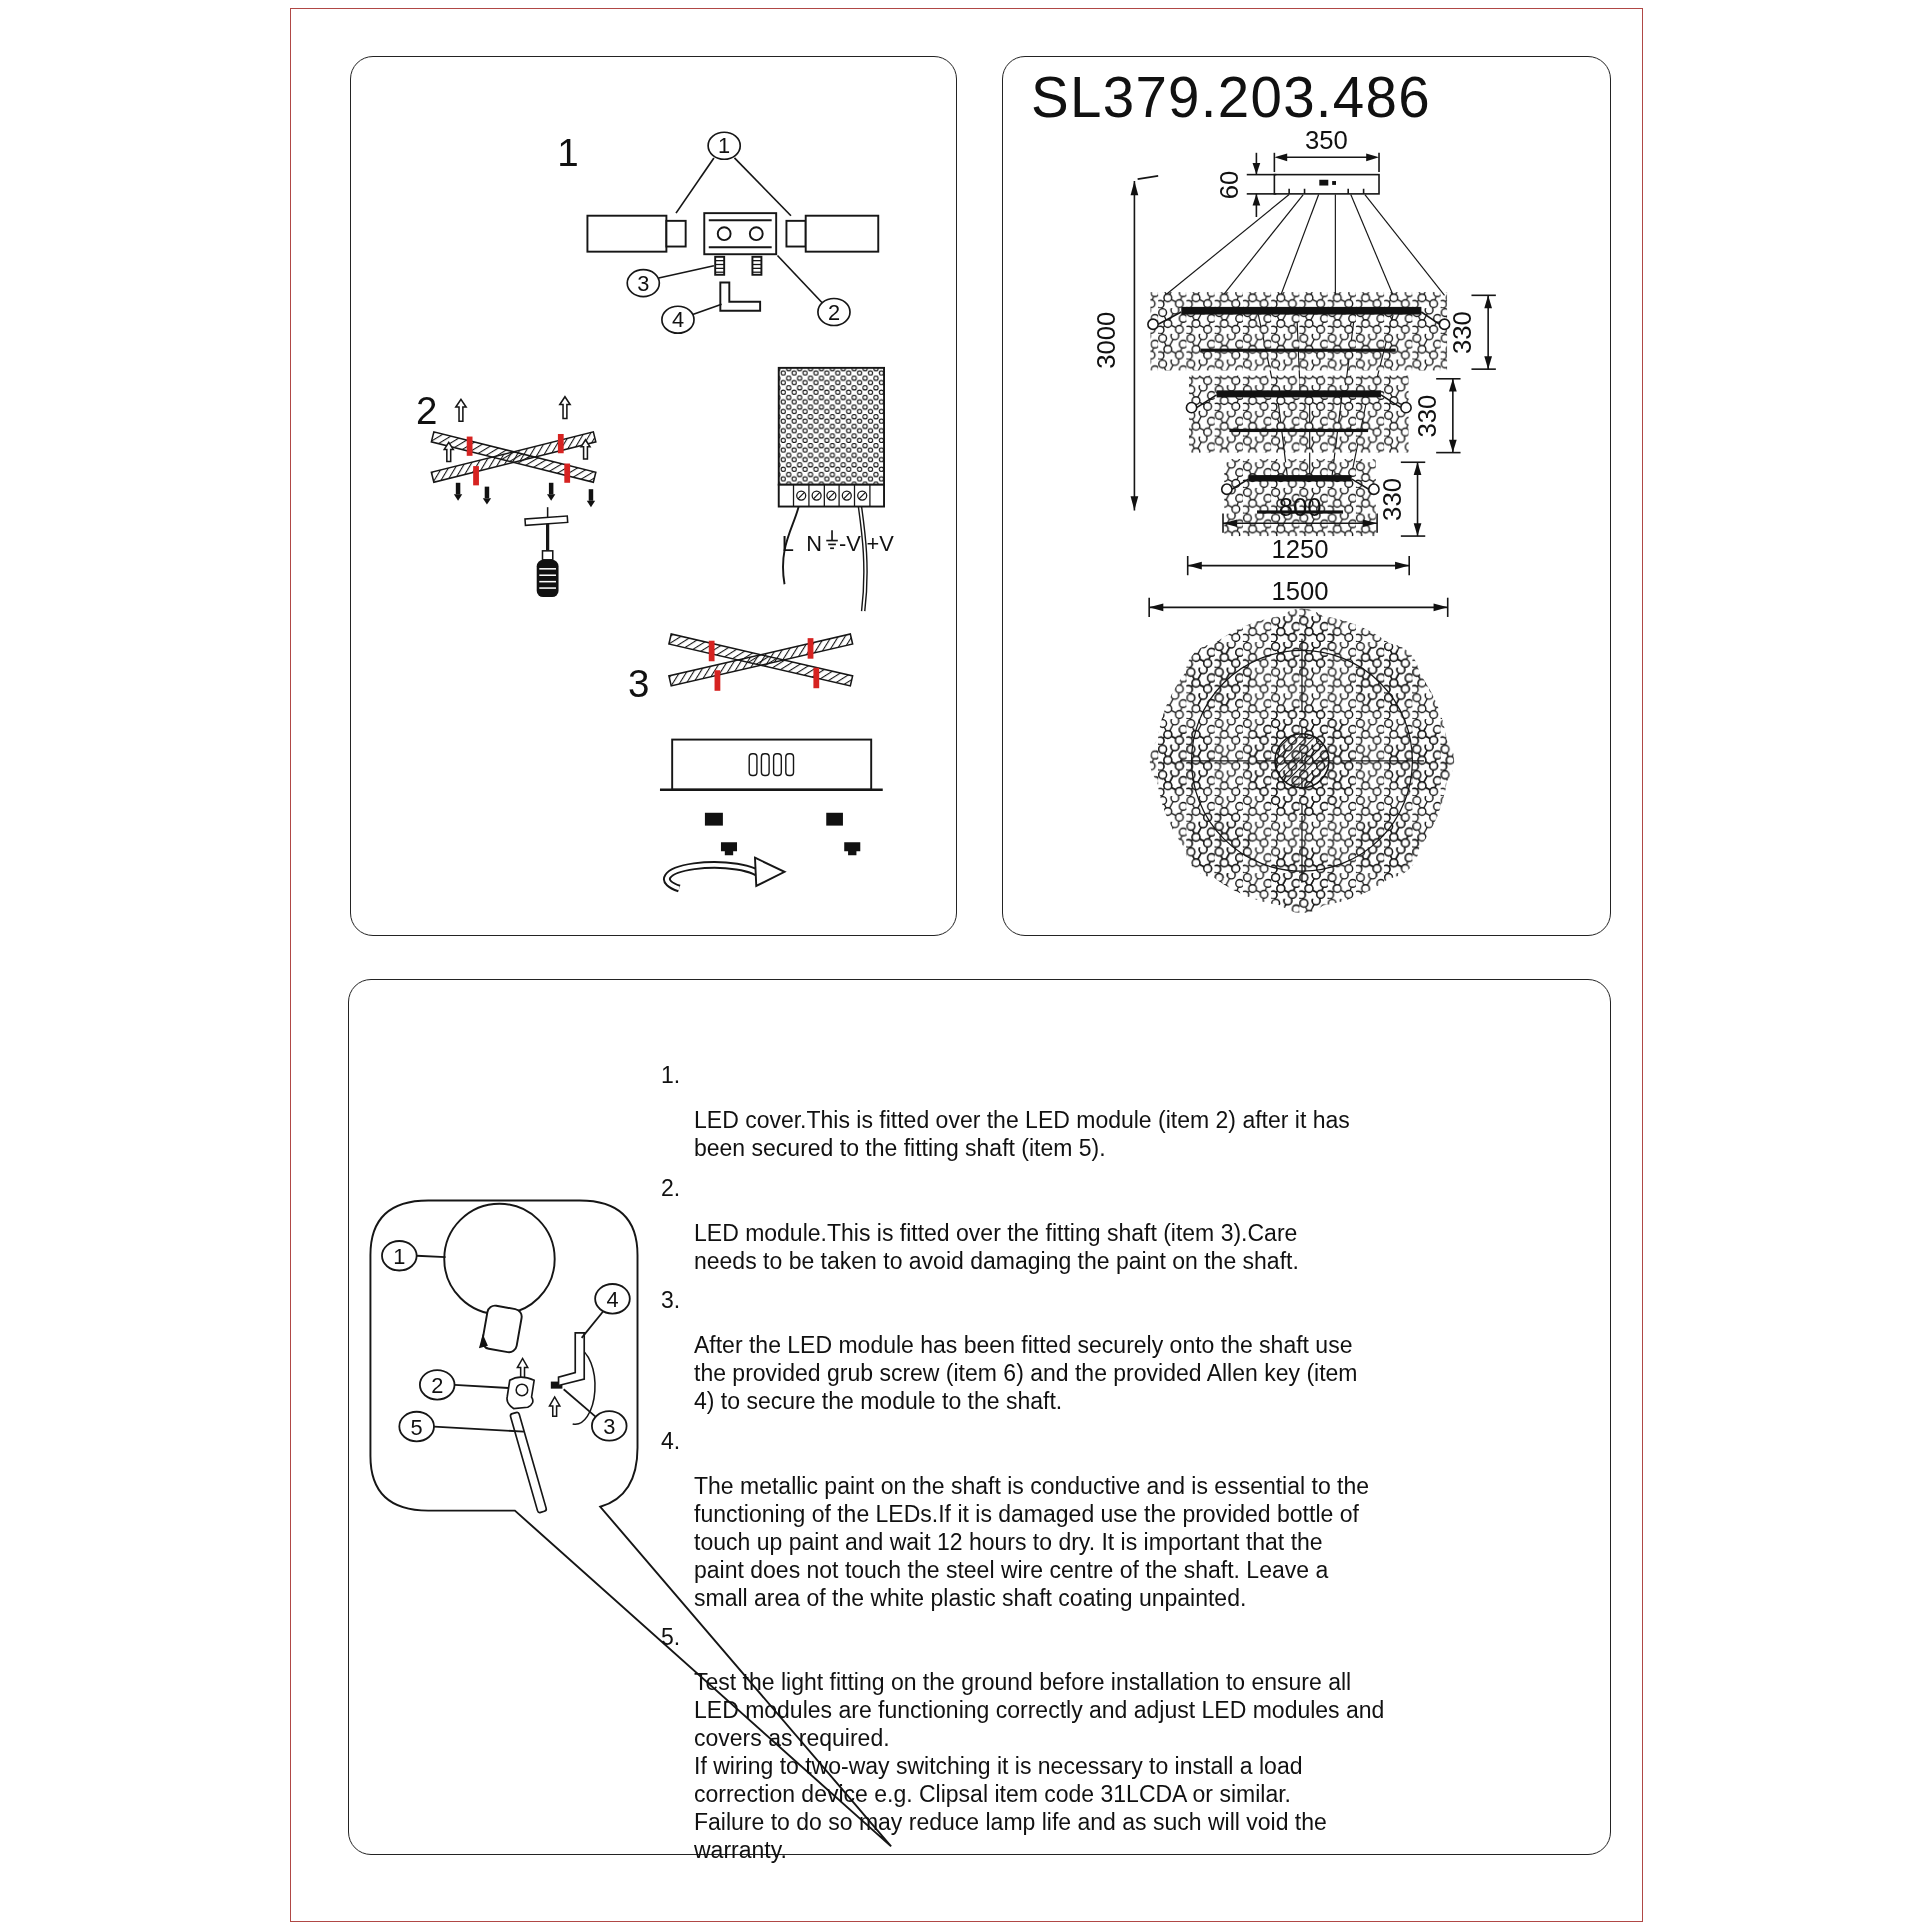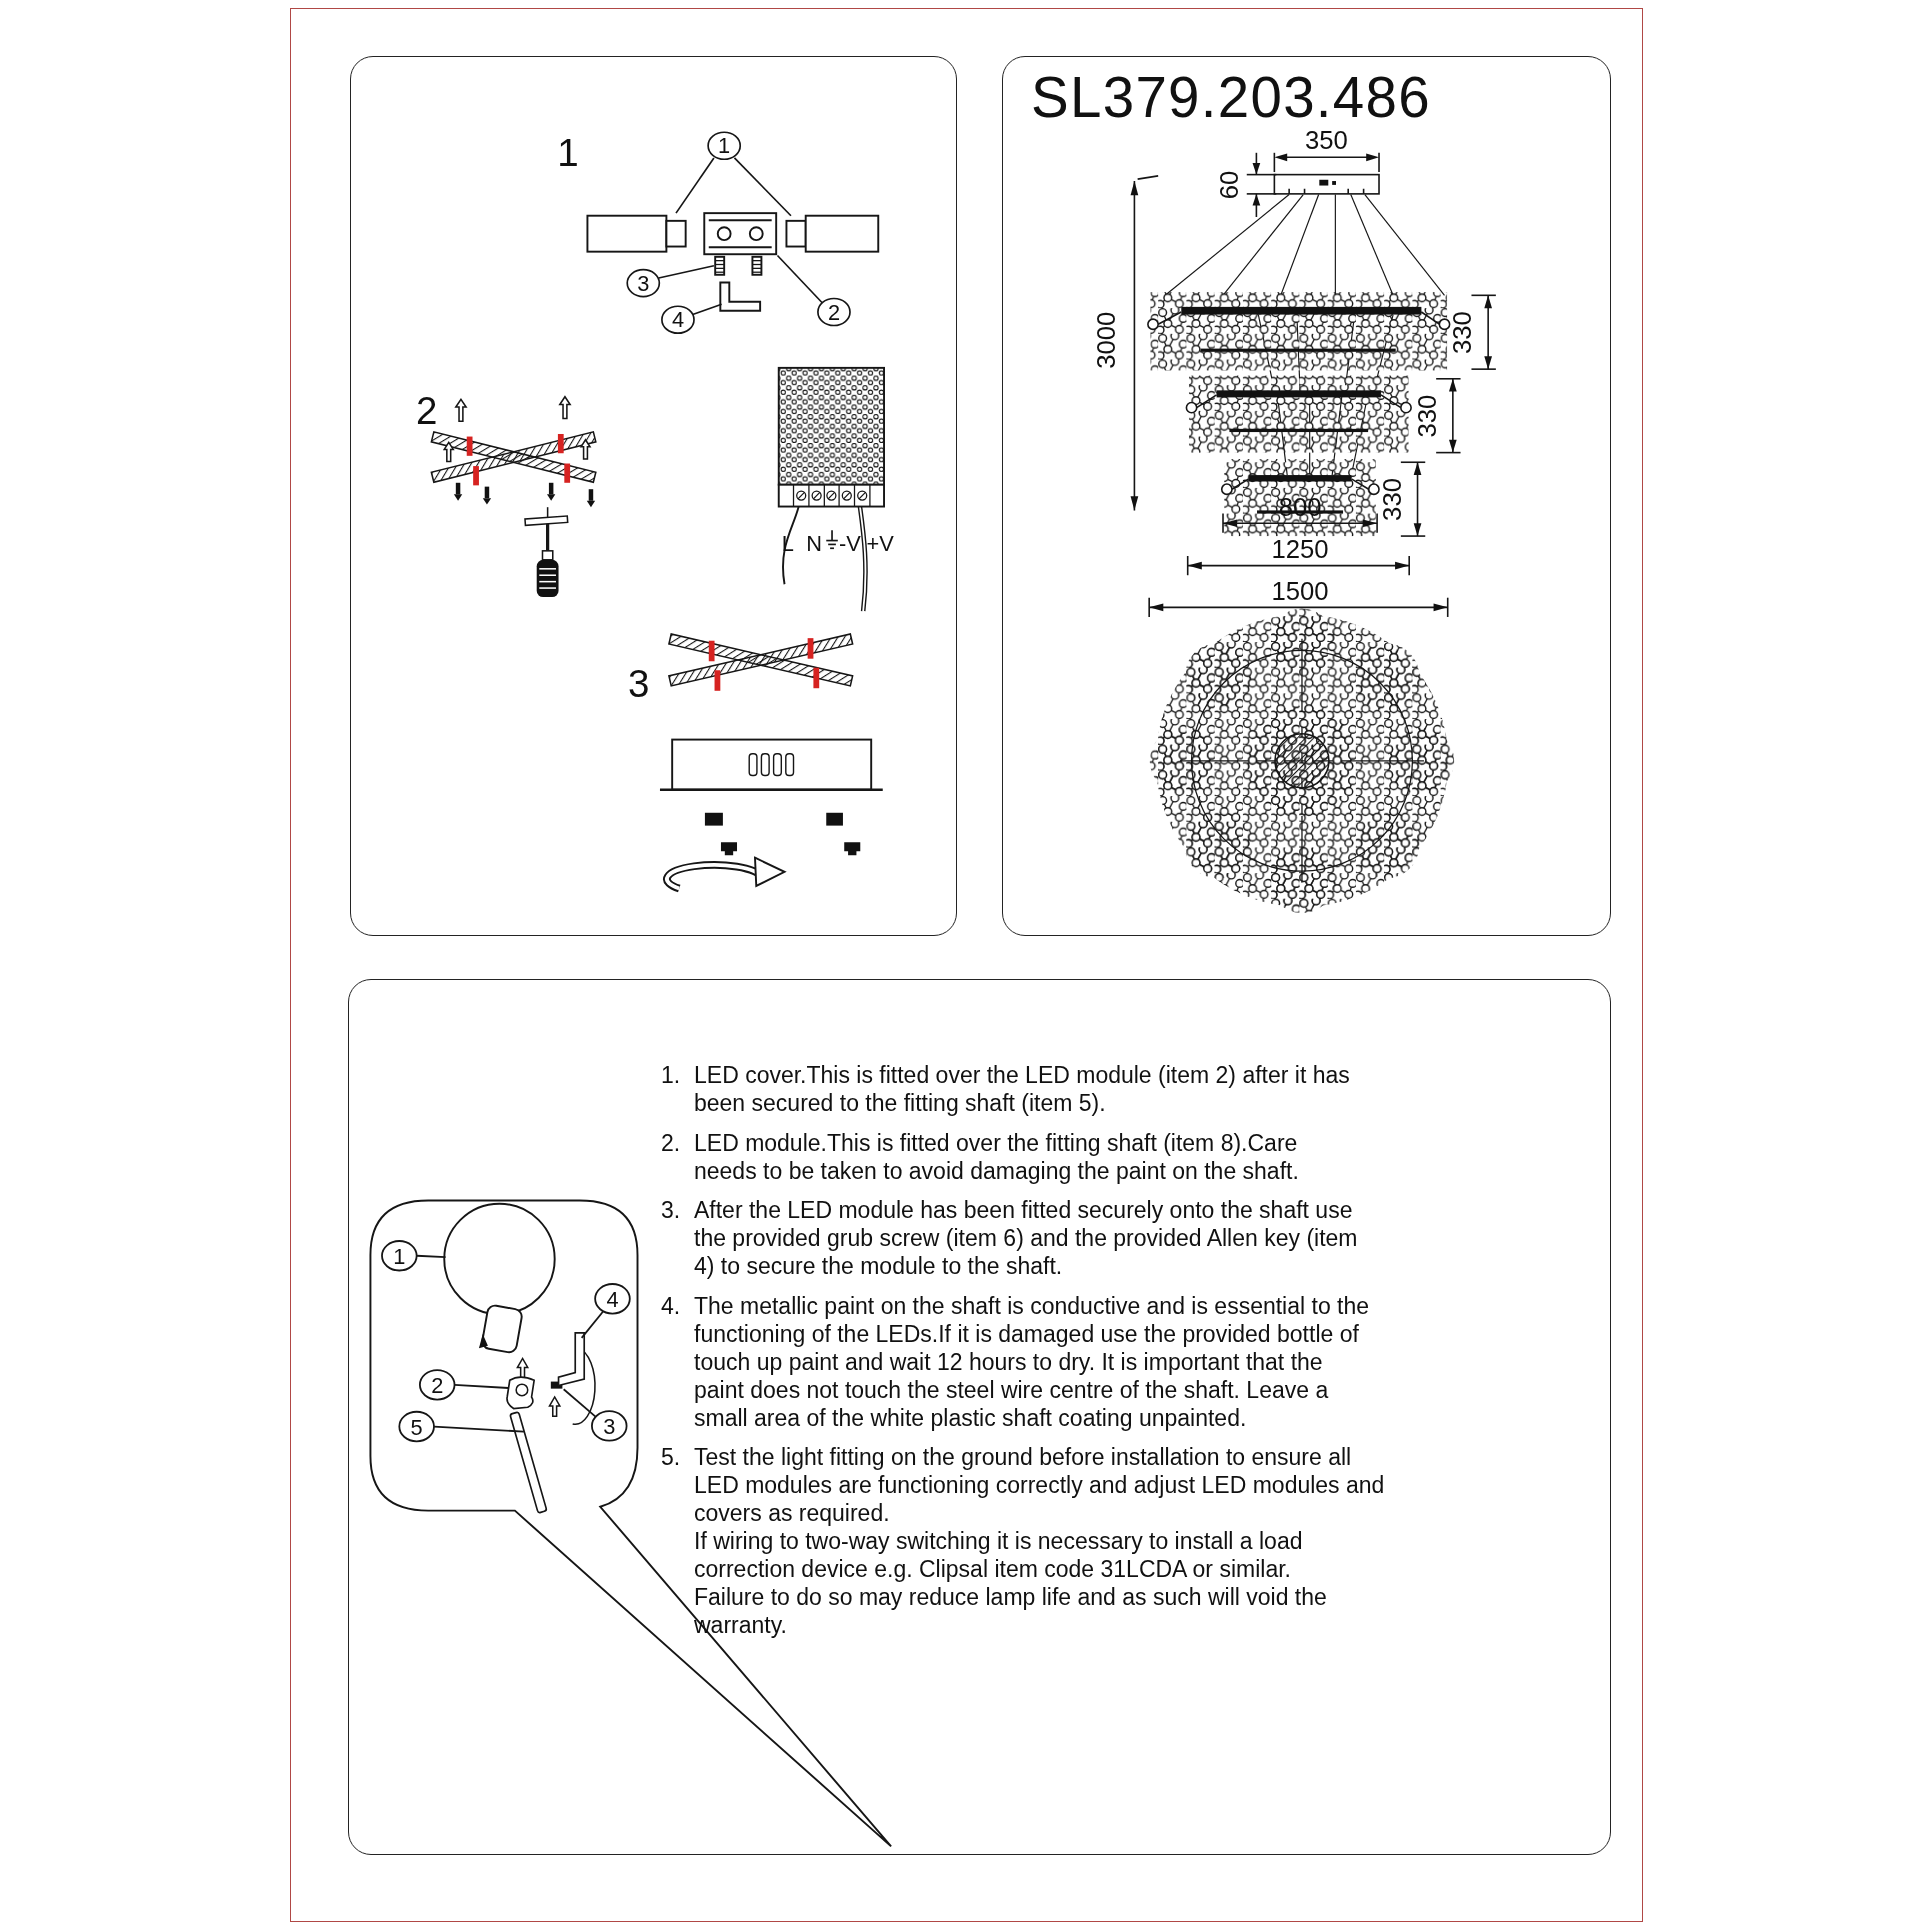--- a/index.html
+++ b/index.html
@@ -12,21 +12,21 @@
   svg.overlay{position:absolute;left:0;top:0;width:1926px;height:1926px;}
   svg text{font-family:"Liberation Sans",sans-serif;fill:#111;}
   .model-title{font-size:88px;letter-spacing:2px;}
   .step-num{font-size:60px;}
   .callout-num{font-size:34px;text-anchor:middle;}
   .dim-label{font-size:40px;text-anchor:middle;}
   .term-label{font-size:34px;text-anchor:middle;}
   .instr-block{position:absolute;left:661px;top:1061px;width:828px;}
   .instr-row{display:flex;margin-bottom:11.6px;font-size:23px;line-height:28px;}
   .instr-row .num{width:33px;flex:0 0 33px;}
-  .instr-row .text{width:780px;white-space:pre-line;}
+  .instr-row .text{width:780px;white-space:pre-line;margin-top:45px;}
 </style>
 </head>
 <body>
 
 <div class="page-frame"></div>
 <div class="panel" id="panel-assembly"></div>
 <div class="panel" id="panel-dimensions"></div>
 <div class="panel" id="panel-instructions"></div>
 
 <svg class="overlay" viewBox="0 0 3000 3000">
@@ -386,21 +386,21 @@
 </svg>
 
 <div class="instr-block">
   <div class="instr-row">
     <span class="num">1.</span>
     <div class="text">LED cover.This is fitted over the LED module (item 2) after it has
 been secured to the fitting shaft (item 5).</div>
   </div>
   <div class="instr-row">
     <span class="num">2.</span>
-    <div class="text">LED module.This is fitted over the fitting shaft (item 8).Care
+    <div class="text">LED module.This is fitted over the fitting shaft (item 3).Care
 needs to be taken to avoid damaging the paint on the shaft.</div>
   </div>
   <div class="instr-row">
     <span class="num">3.</span>
     <div class="text">After the LED module has been fitted securely onto the shaft use
 the provided grub screw (item 6) and the provided Allen key (item
 4) to secure the module to the shaft.</div>
   </div>
   <div class="instr-row">
     <span class="num">4.</span>

